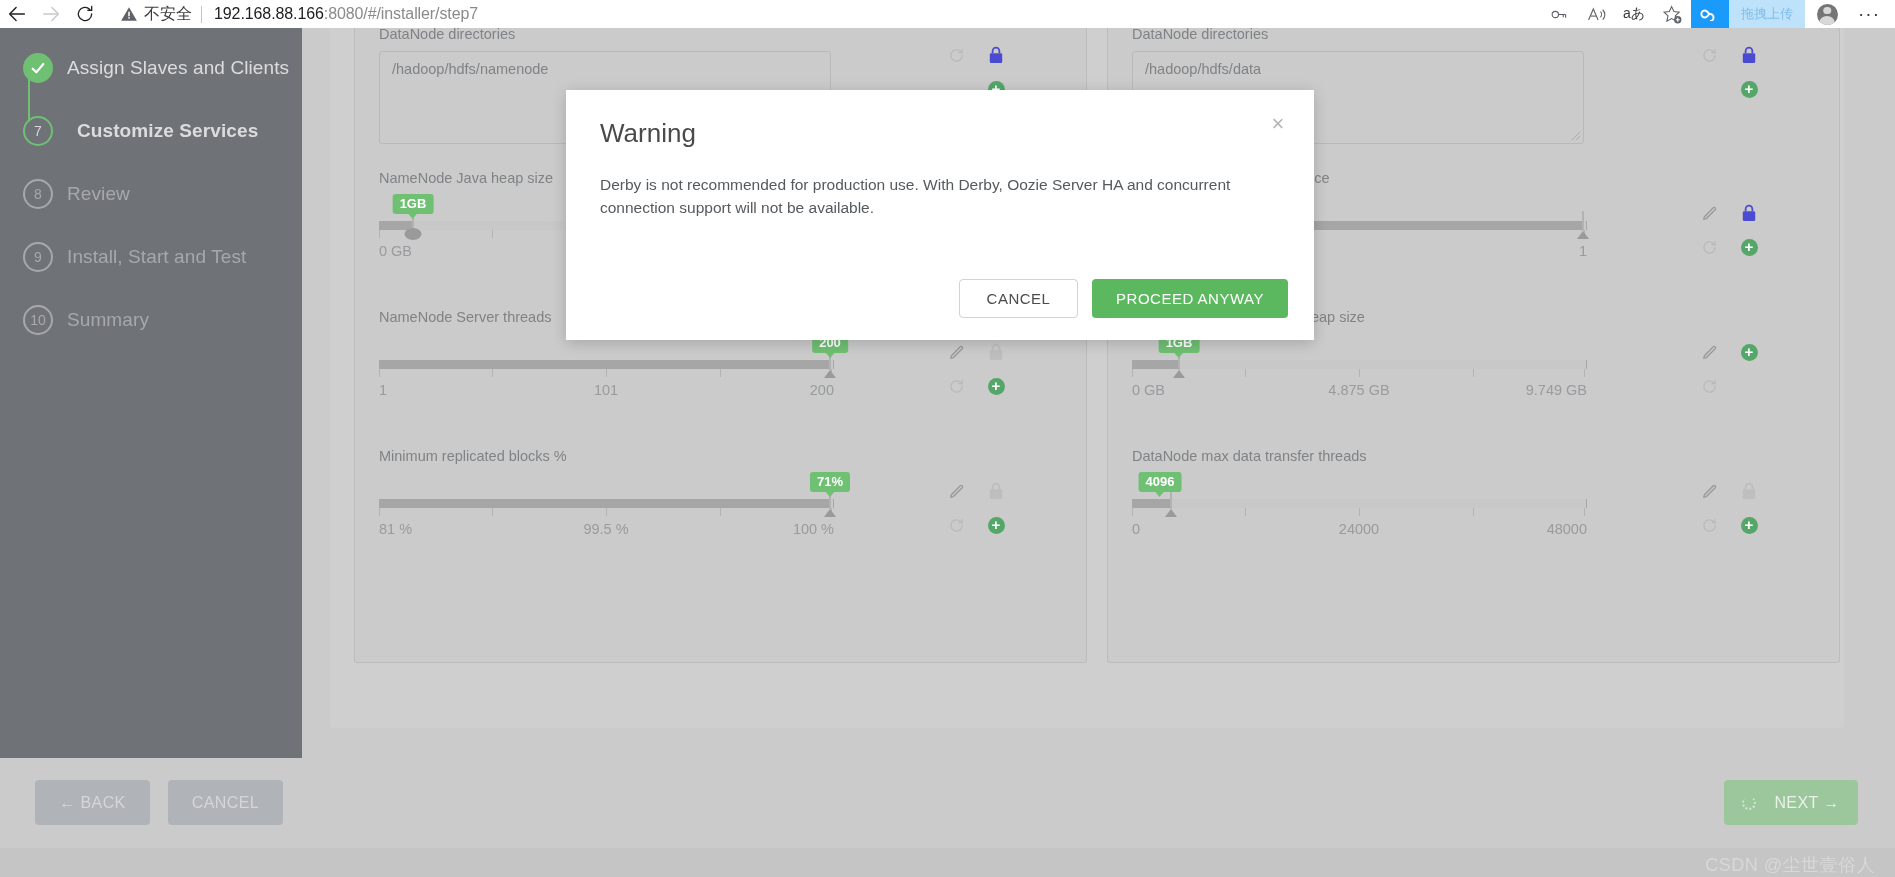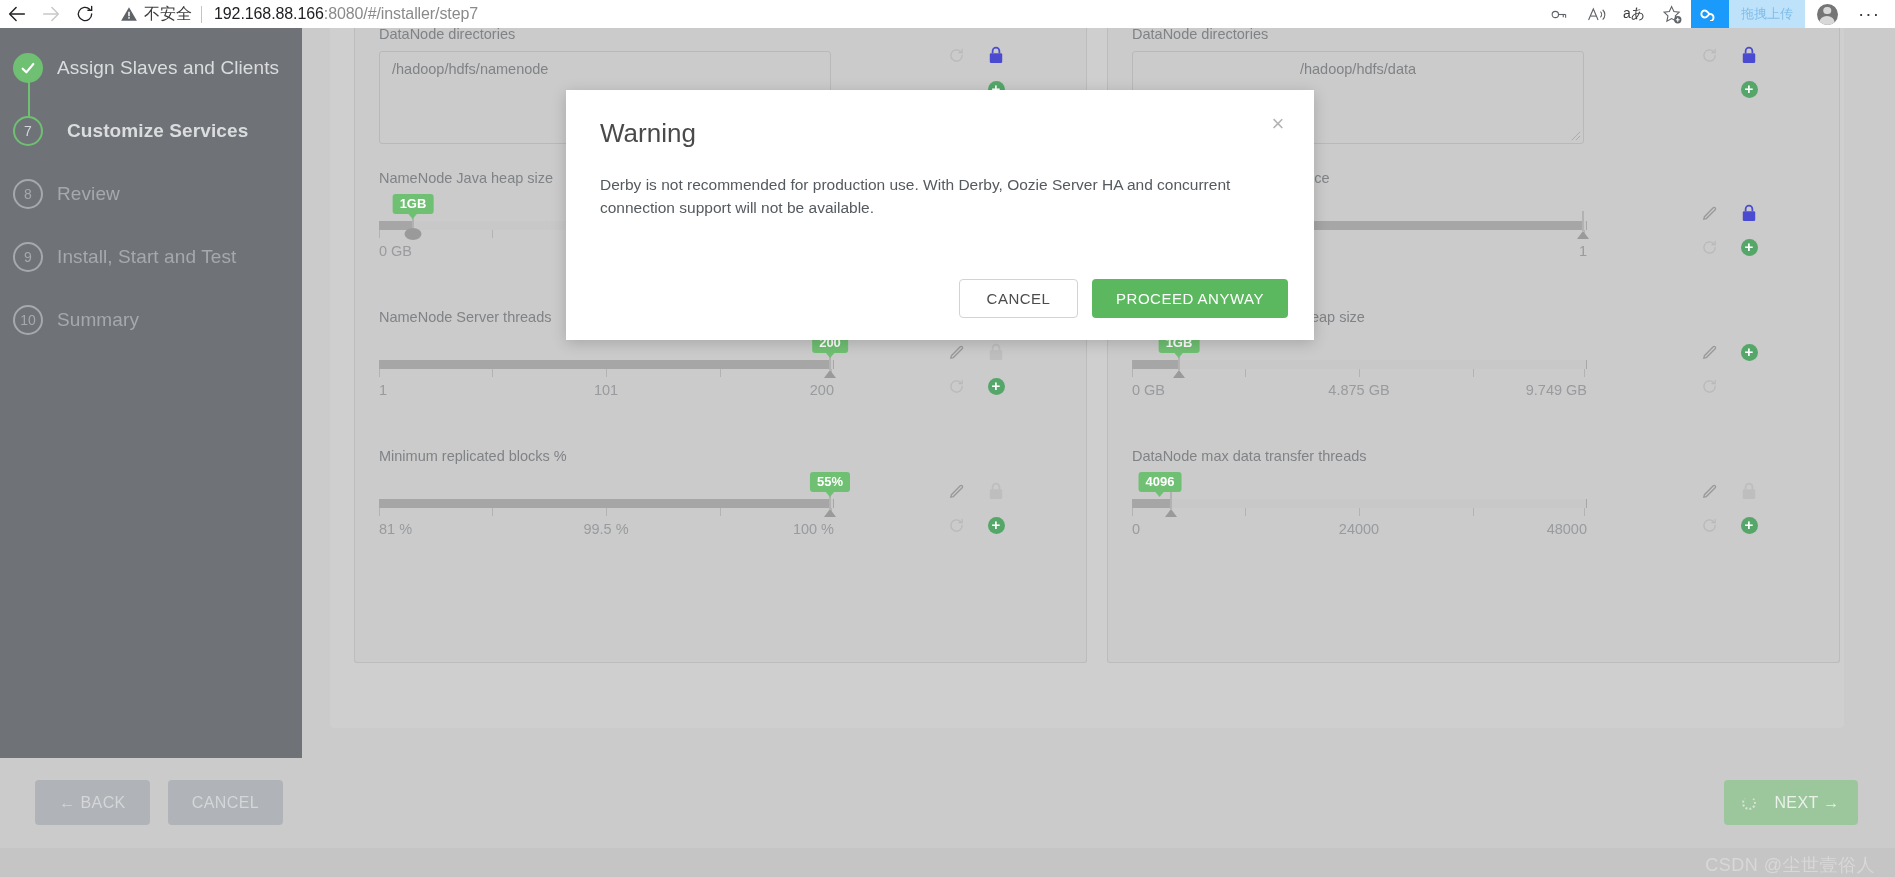--- a/index.html
+++ b/index.html
@@ -103,21 +103,21 @@
   .sidebar {
     position: absolute; left: 0; top: 0;
     width: 302px; height: 730px;
     background: #5c6066;
     padding-top: 8px;
   }
   .steps { position: relative; }
   .step {
     display: flex; align-items: center;
     height: 63px;
-    padding-left: 13px;
+    padding-left: 23px;
     position: relative;
   }
   .bullet {
     width: 30px; height: 30px; border-radius: 50%;
     border: 2px solid #9a9da2;
     color: #9a9da2;
     display: flex; align-items: center; justify-content: center;
     font-size: 14px;
     flex: 0 0 30px;
     background: #5c6066;
@@ -578,21 +578,21 @@
             </div>
             <div class="ticks" style="width:455px;">
               <div class="tick" style="left:0;"></div>
               <div class="tick" style="left:113px;"></div>
               <div class="tick" style="left:227px;"></div>
               <div class="tick" style="left:341px;"></div>
               <div class="tick" style="left:452px;"></div>
             </div>
             <div class="handle" style="left:451px;"></div>
             <div class="handle-stem" style="left:451px;"></div>
-            <div class="bubble" style="left:451px;">55%</div>
+            <div class="bubble" style="left:451px;">71%</div>
             <div class="axis-label axis-left">81 %</div>
             <div class="axis-label axis-mid" style="left:227px;">99.5 %</div>
             <div class="axis-label axis-right" style="left:455px;">100 %</div>
           </div>
           <div class="actions" style="left:588px;top:30px;">
             <div class="act" style="left:0;top:0;">
               <svg width="17" height="17" viewBox="0 0 24 24" fill="none" stroke="#8d8d8d" stroke-width="1.9" stroke-linecap="round">
                   <path d="M4 20l3.5-.9L20 6.6a1.8 1.8 0 0 0 0-2.6l-.1-.1a1.8 1.8 0 0 0-2.6 0L4.9 16.5z"></path>
                 </svg>
             </div>
@@ -614,21 +614,21 @@
                 </div>
             </div>
           </div>
         </div>
       </div>
 
       <div class="col col-right">
 
         <div class="prop" style="padding-top:8px;">
           <div class="prop-label">DataNode directories</div>
-          <div style="position:relative;width:452px;text-align:center;">
+          <div style="position:relative;width:452px;">
             <div class="dir-box">/hadoop/hdfs/data</div>
             <svg class="resize-grip" style="position:absolute;right:3px;bottom:3px;" width="11" height="11" viewBox="0 0 12 12" stroke="#9d9d9d" stroke-width="1">
                 <line x1="11" y1="2" x2="2" y2="11"></line>
                 <line x1="11" y1="6.5" x2="6.5" y2="11"></line>
               </svg>
           </div>
           <div class="actions" style="left:588px;top:24px;">
             <div class="act" style="left:0;top:0;">
               <svg width="17" height="17" viewBox="0 0 24 24" fill="none" stroke="#b0b0b0" stroke-width="1.8" stroke-linecap="round">
                   <path d="M20 12a8 8 0 1 1-2.4-5.7"></path>

